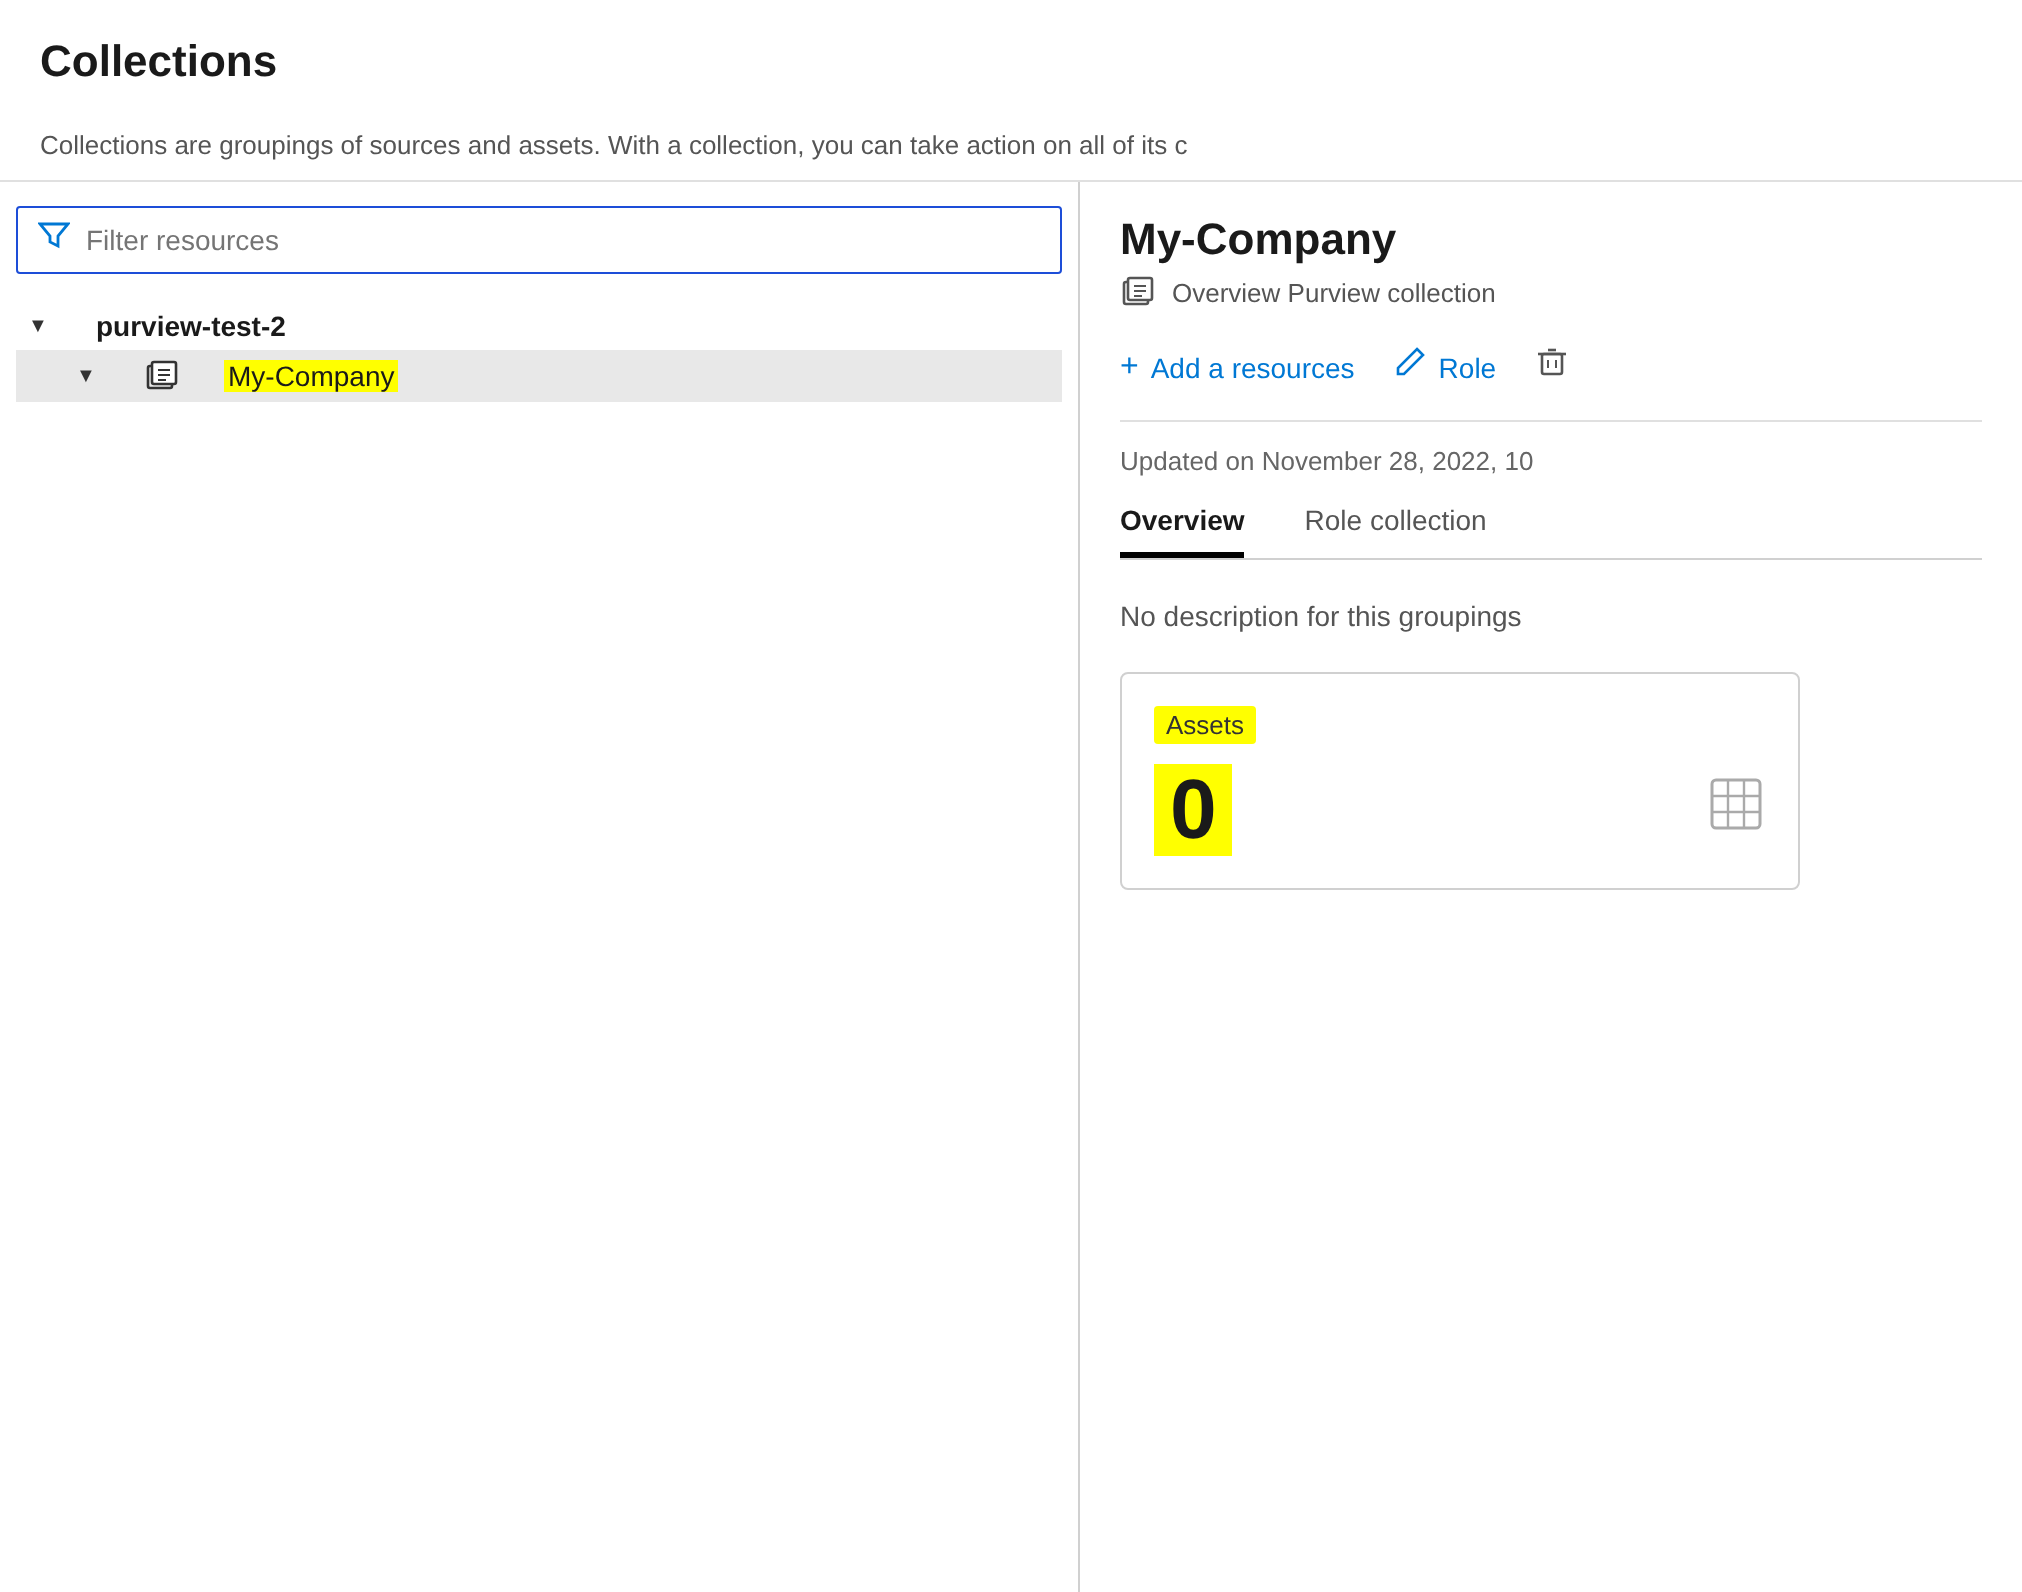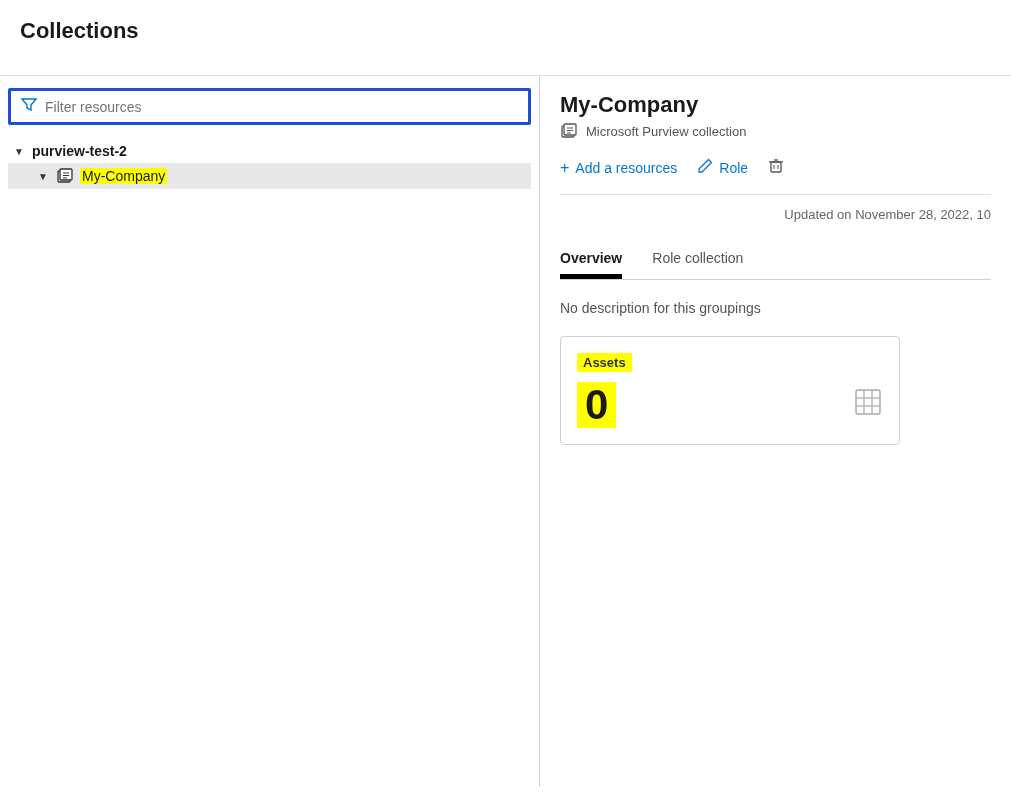--- a/index.html
+++ b/index.html
@@ -40,21 +40,21 @@
       width: 540px;
       border-right: 1px solid #d0d0d0;
       display: flex;
       flex-direction: column;
       padding: 12px 8px;
     }
 
     .filter-box {
       display: flex;
       align-items: center;
-      border: 3px solid #1d4ed8;
+      border: 1px solid #1d4ed8;
       border-radius: 2px;
       padding: 6px 10px;
       margin-bottom: 14px;
       gap: 8px;
       cursor: text;
     }
 
     .filter-icon {
       color: #0078d4;
       font-size: 15px;
@@ -71,21 +71,21 @@
     }
 
     .tree-container {
       flex: 1;
       overflow-y: auto;
     }
 
     .tree-item {
       display: flex;
       align-items: center;
-      gap: 6px;
+      gap: 22px;
       padding: 4px 6px;
       cursor: pointer;
       user-select: none;
     }
 
     .tree-item.selected {
       background: #e8e8e8;
     }
 
     .chevron {
@@ -191,43 +191,42 @@
       color: #555;
     }
 
     .delete-btn .btn-icon {
       color: #555;
     }
 
     .updated-text {
       font-size: 13px;
       color: #666;
-      margin-bottom: 28px;
-      text-align: right;
+      margin-bottom: 14px;
     }
 
     .tabs-row {
       display: flex;
       gap: 30px;
       border-bottom: 1px solid #d0d0d0;
       margin-bottom: 20px;
     }
 
     .tab {
       font-size: 14px;
       color: #555;
       padding-bottom: 8px;
       cursor: pointer;
       border-bottom: 3px solid transparent;
     }
 
     .tab.active {
       font-weight: 700;
       color: #1a1a1a;
-      border-bottom: 5px solid #000000;
+      border-bottom: 3px solid #000000;
       text-align: center;
     }
 
     .section-title {
       font-size: 18px;
       font-weight: 700;
       color: #1a1a1a;
       margin-bottom: 10px;
     }
 
@@ -241,21 +240,21 @@
       border: 1px solid #d0d0d0;
       border-radius: 4px;
       padding: 16px;
       width: 340px;
     }
 
     .assets-label {
       display: inline-block;
       background: #ffff00;
       font-size: 13px;
-      font-weight: 700;
+      font-weight: 400;
       padding: 2px 6px;
       margin-bottom: 10px;
       border-radius: 2px;
     }
 
     .assets-row {
       display: flex;
       align-items: center;
       justify-content: space-between;
     }
@@ -272,20 +271,21 @@
     .table-icon {
       color: #888;
       font-size: 26px;
     }
   </style>
 </head>
 <body>
 
 <div class="page-header">
   <div class="page-title">Collections</div>
+  <div class="page-subtitle">Collections are groupings of sources and assets. With a collection, you can take action on all of its c</div>
 </div>
 
 <div class="main-layout">
 
   <div class="left-panel">
 
     <div class="filter-box">
       <span class="filter-icon">
         <svg width="16" height="16" viewBox="0 0 16 16" fill="none" xmlns="http://www.w3.org/2000/svg">
           <path d="M1 2h14l-5 6v5l-4-2V8L1 2z" stroke="#0078d4" stroke-width="1.4" fill="none"></path>
@@ -326,21 +326,21 @@
       <div class="collection-type-row">
         <span class="collection-icon">
           <svg viewBox="0 0 18 18" fill="none" xmlns="http://www.w3.org/2000/svg">
             <rect x="2" y="4" width="12" height="11" rx="1" stroke="#555" stroke-width="1.3" fill="none"></rect>
             <rect x="4" y="2" width="12" height="11" rx="1" stroke="#555" stroke-width="1.3" fill="white"></rect>
             <line x1="7" y1="6" x2="13" y2="6" stroke="#555" stroke-width="1"></line>
             <line x1="7" y1="8.5" x2="13" y2="8.5" stroke="#555" stroke-width="1"></line>
             <line x1="7" y1="11" x2="11" y2="11" stroke="#555" stroke-width="1"></line>
           </svg>
         </span>
-        <span>Microsoft Purview collection</span>
+        <span>Overview Purview collection</span>
       </div>
     </div>
 
     <div class="action-bar">
       <button class="action-btn">
         <span class="btn-icon">+</span>
         <span>Add a resources</span>
       </button>
       <button class="action-btn">
         <span class="btn-icon">

